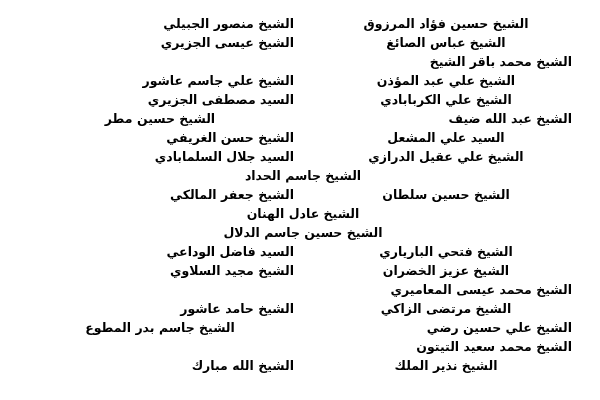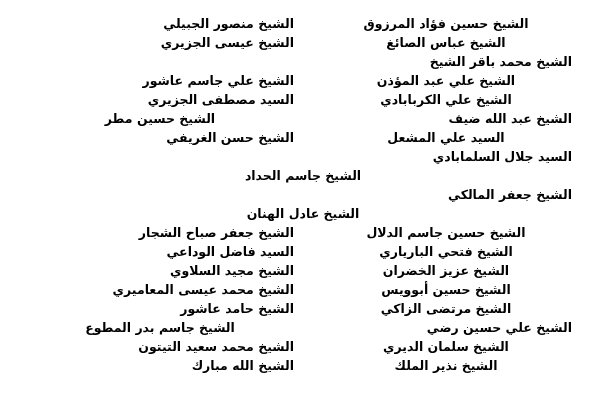--- a/index.html
+++ b/index.html
@@ -74,56 +74,55 @@
     </div>
     <div class="name-row">
       <div class="name-cell col-left">الشيخ عبد الله ضيف</div>
       <div class="name-cell col-right">الشيخ حسين مطر</div>
     </div>
     <div class="name-row">
       <div class="name-cell col-right">السيد علي المشعل</div>
       <div class="name-cell col-left">الشيخ حسن الغريفي</div>
     </div>
     <div class="name-row">
+      <div class="name-cell col-right">الشيخ علي عقيل الدرازي</div>
       <div class="name-cell col-left">السيد جلال السلمابادي</div>
     </div>
     <div class="name-row">
       <div class="name-cell col-right">الشيخ جاسم الحداد</div>
     </div>
     <div class="name-row">
+      <div class="name-cell col-right">الشيخ حسين سلطان</div>
       <div class="name-cell col-left">الشيخ جعفر المالكي</div>
     </div>
     <div class="name-row">
       <div class="name-cell col-right">الشيخ عادل الهنان</div>
     </div>
     <div class="name-row">
       <div class="name-cell col-right">الشيخ حسين جاسم الدلال</div>
-      <div class="name-cell col-left">الشيخ جعفر صباح الشجار</div>
     </div>
     <div class="name-row">
       <div class="name-cell col-right">الشيخ فتحي البارياري</div>
       <div class="name-cell col-left">السيد فاضل الوداعي</div>
     </div>
     <div class="name-row">
       <div class="name-cell col-right">الشيخ عزيز الخضران</div>
       <div class="name-cell col-left">الشيخ مجيد السلاوي</div>
     </div>
     <div class="name-row">
-      <div class="name-cell col-right">الشيخ حسين أبوويس</div>
       <div class="name-cell col-left">الشيخ محمد عيسى المعاميري</div>
     </div>
     <div class="name-row">
       <div class="name-cell col-right">الشيخ مرتضى الزاكي</div>
       <div class="name-cell col-left">الشيخ حامد عاشور</div>
     </div>
     <div class="name-row">
       <div class="name-cell col-left">الشيخ علي حسين رضي</div>
       <div class="name-cell col-right">الشيخ جاسم بدر المطوع</div>
     </div>
     <div class="name-row">
-      <div class="name-cell col-right">الشيخ سلمان الديري</div>
       <div class="name-cell col-left">الشيخ محمد سعيد التيتون</div>
     </div>
     <div class="name-row">
       <div class="name-cell col-right">الشيخ نذير الملك</div>
       <div class="name-cell col-left">الشيخ الله مبارك</div>
     </div>
   </div>
 
 </body></html>

